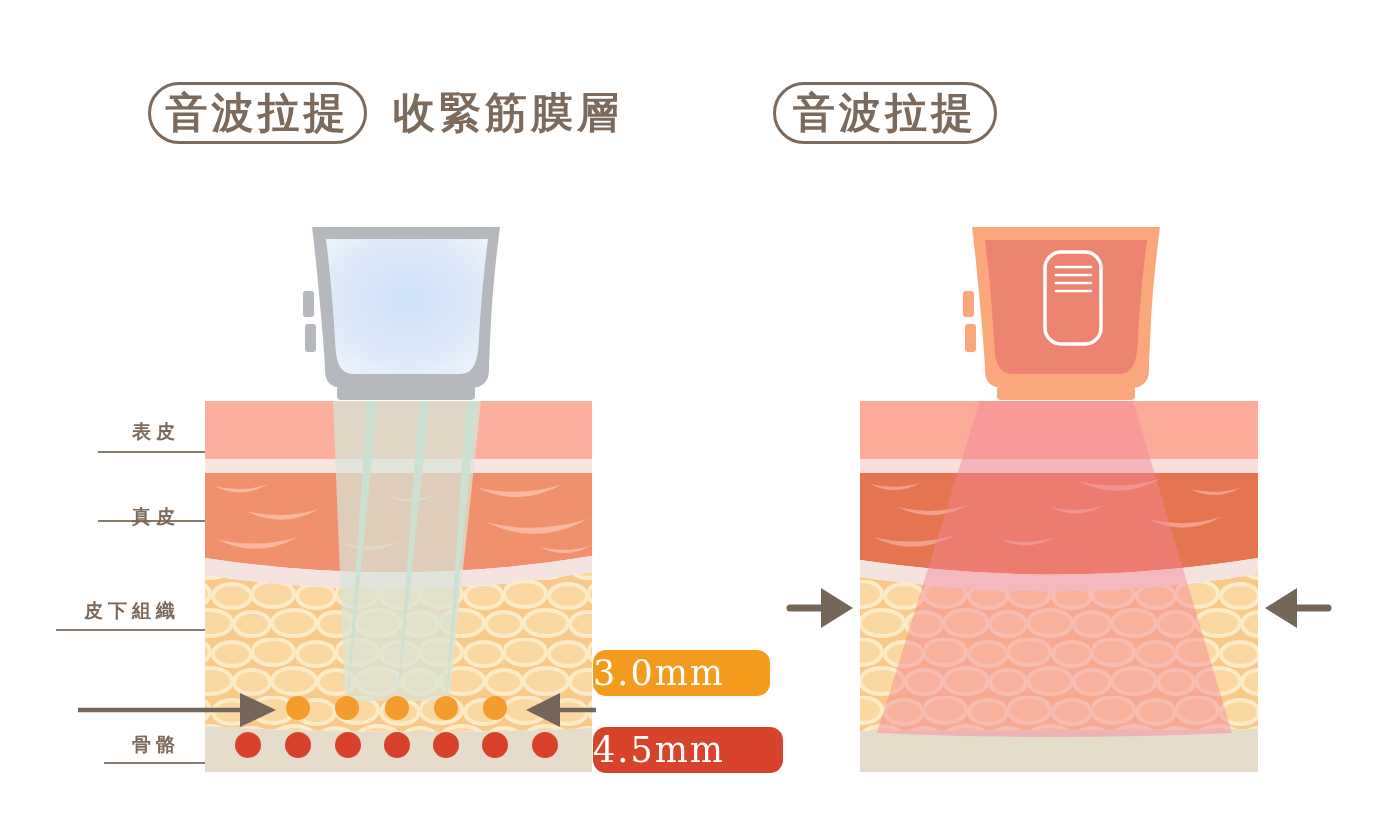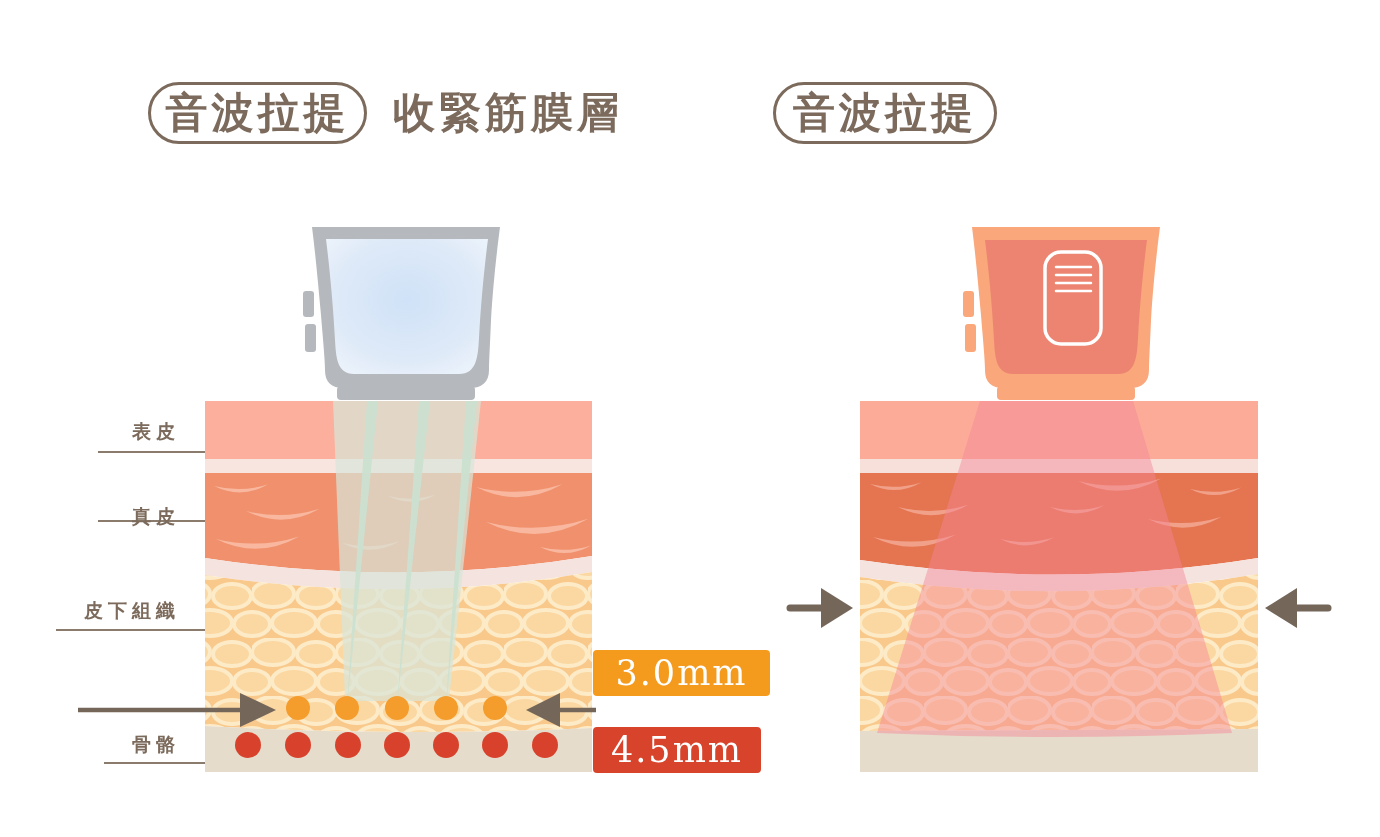--- a/index.html
+++ b/index.html
@@ -17,22 +17,22 @@
   .t-heading{
     display:flex;align-items:center;
     color:#7c6b5c;font-size:42px;font-weight:700;letter-spacing:4px;
   }
   .skin-label{
     width:160px;text-align:right;
     color:#7c6b5c;font-size:19px;font-weight:600;letter-spacing:5px;
     line-height:32px;height:32px;
   }
   .depth-badge{
-    display:flex;align-items:center;justify-content:center;
-    border-radius:4px;color:#ffffff;
+    display:flex;align-items:center;
+    border-radius:13px;color:#ffffff;
     font-family:"DejaVu Serif",serif;font-size:35px;letter-spacing:2px;
     box-sizing:border-box;
   }
   .depth-badge.orange{background:#f49a1d;}
   .depth-badge.red{background:#d8432b;}
 </style>
 </head>
 <body>
 
 <div class="canvas">
@@ -192,17 +192,17 @@
   </div>
 
   <div class="abs skin-label" style="left:20px;top:415px">表皮</div>
   <div class="abs skin-label" style="left:20px;top:500px">真皮</div>
   <div class="abs skin-label" style="left:20px;top:594px">皮下組織</div>
   <div class="abs skin-label" style="left:20px;top:728px">骨骼</div>
 
   <div class="abs depth-badge orange" style="left:593px;top:650px;width:177px;height:46px">
     <span>3.0mm</span>
   </div>
-  <div class="abs depth-badge red" style="left:593px;top:727px;width:168px;height:46px">
+  <div class="abs depth-badge red" style="left:593px;top:727px;width:190px;height:46px">
     <span>4.5mm</span>
   </div>
 
 </div>
 
 </body></html>

